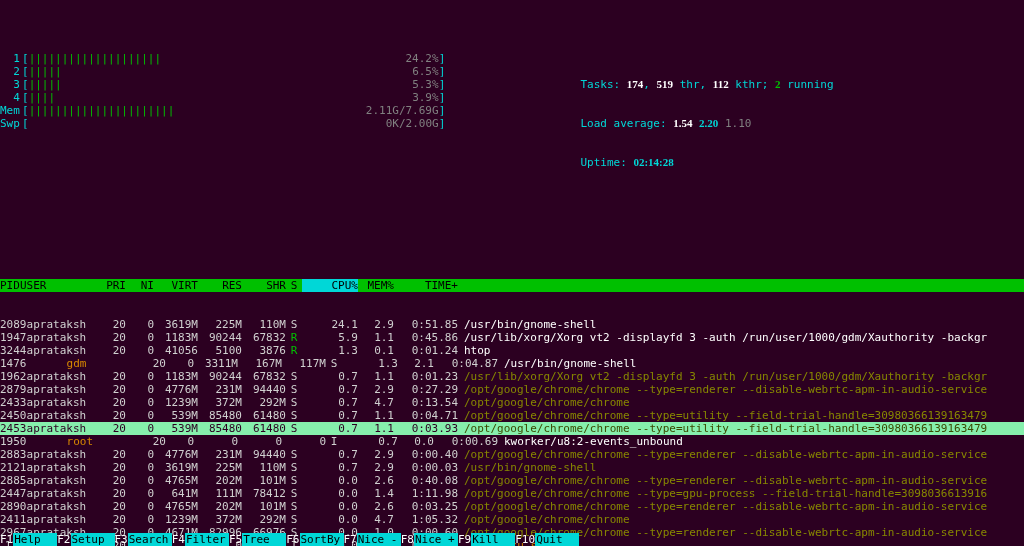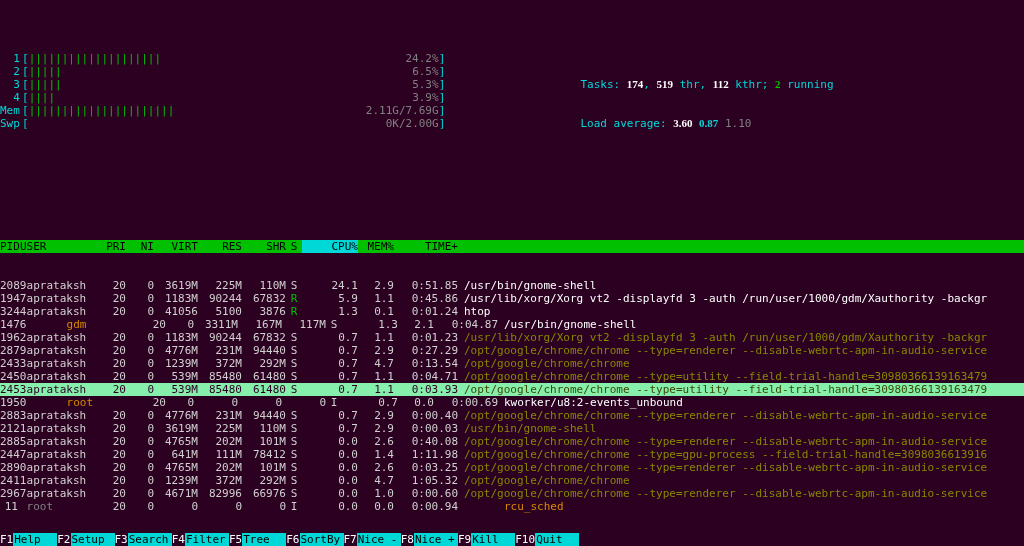--- a/index.html
+++ b/index.html
@@ -54,21 +54,22 @@
 </style>
 </head>
 <body>
 
 
 
 <div class="top">
   <div class="meters" id="meters"><div class="meter-row"><span class="meter-label">  1</span><span class="cyan">[</span><span class="green" style="display:inline-block;width:360px">||||||||||||||||||||</span><span class="gray" style="width:50px;display:inline-block;text-align:right">24.2%</span><span class="cyan">]</span></div><div class="meter-row"><span class="meter-label">  2</span><span class="cyan">[</span><span class="green" style="display:inline-block;width:360px">|||||</span><span class="gray" style="width:50px;display:inline-block;text-align:right">6.5%</span><span class="cyan">]</span></div><div class="meter-row"><span class="meter-label">  3</span><span class="cyan">[</span><span class="green" style="display:inline-block;width:360px">|||||</span><span class="gray" style="width:50px;display:inline-block;text-align:right">5.3%</span><span class="cyan">]</span></div><div class="meter-row"><span class="meter-label">  4</span><span class="cyan">[</span><span class="green" style="display:inline-block;width:360px">||||</span><span class="gray" style="width:50px;display:inline-block;text-align:right">3.9%</span><span class="cyan">]</span></div><div class="meter-row"><span class="meter-label cyan">Mem</span><span class="cyan">[</span><span class="green" style="display:inline-block;width:330px">||||||||||||||||||||||</span><span class="gray" style="width:80px;display:inline-block;text-align:right">2.11G/7.69G</span><span class="cyan">]</span></div><div class="meter-row"><span class="meter-label cyan">Swp</span><span class="cyan">[</span><span class="red" style="display:inline-block;width:330px"></span><span class="gray" style="width:80px;display:inline-block;text-align:right">0K/2.00G</span><span class="cyan">]</span></div></div>
   <div class="stats">
     <div>  <span class="cyan">Tasks:</span> <span class="white bold">174</span><span class="cyan">, </span><span class="white bold">519</span> <span class="cyan">thr,</span> <span class="white bold">112</span> <span class="cyan">kthr;</span> <span class="green bold">2</span> <span class="cyan">running</span></div>
-    <div>  <span class="cyan">Load average:</span> <span class="white bold">3.60</span> <span class="cyan bold">0.87</span> <span class="gray">1.10</span></div>
+    <div>  <span class="cyan">Load average:</span> <span class="white bold">1.54</span> <span class="cyan bold">2.20</span> <span class="gray">1.10</span></div>
+    <div>  <span class="cyan">Uptime:</span> <span class="cyan bold">02:14:28</span></div>
   </div>
 </div>
 
 <div style="height:6px"></div>
 
 <div class="proc-table">
   <div class="proc-header">
     <span class="c-pid">PID</span>
     <span class="c-user">USER</span>
     <span class="c-pri">PRI</span>

